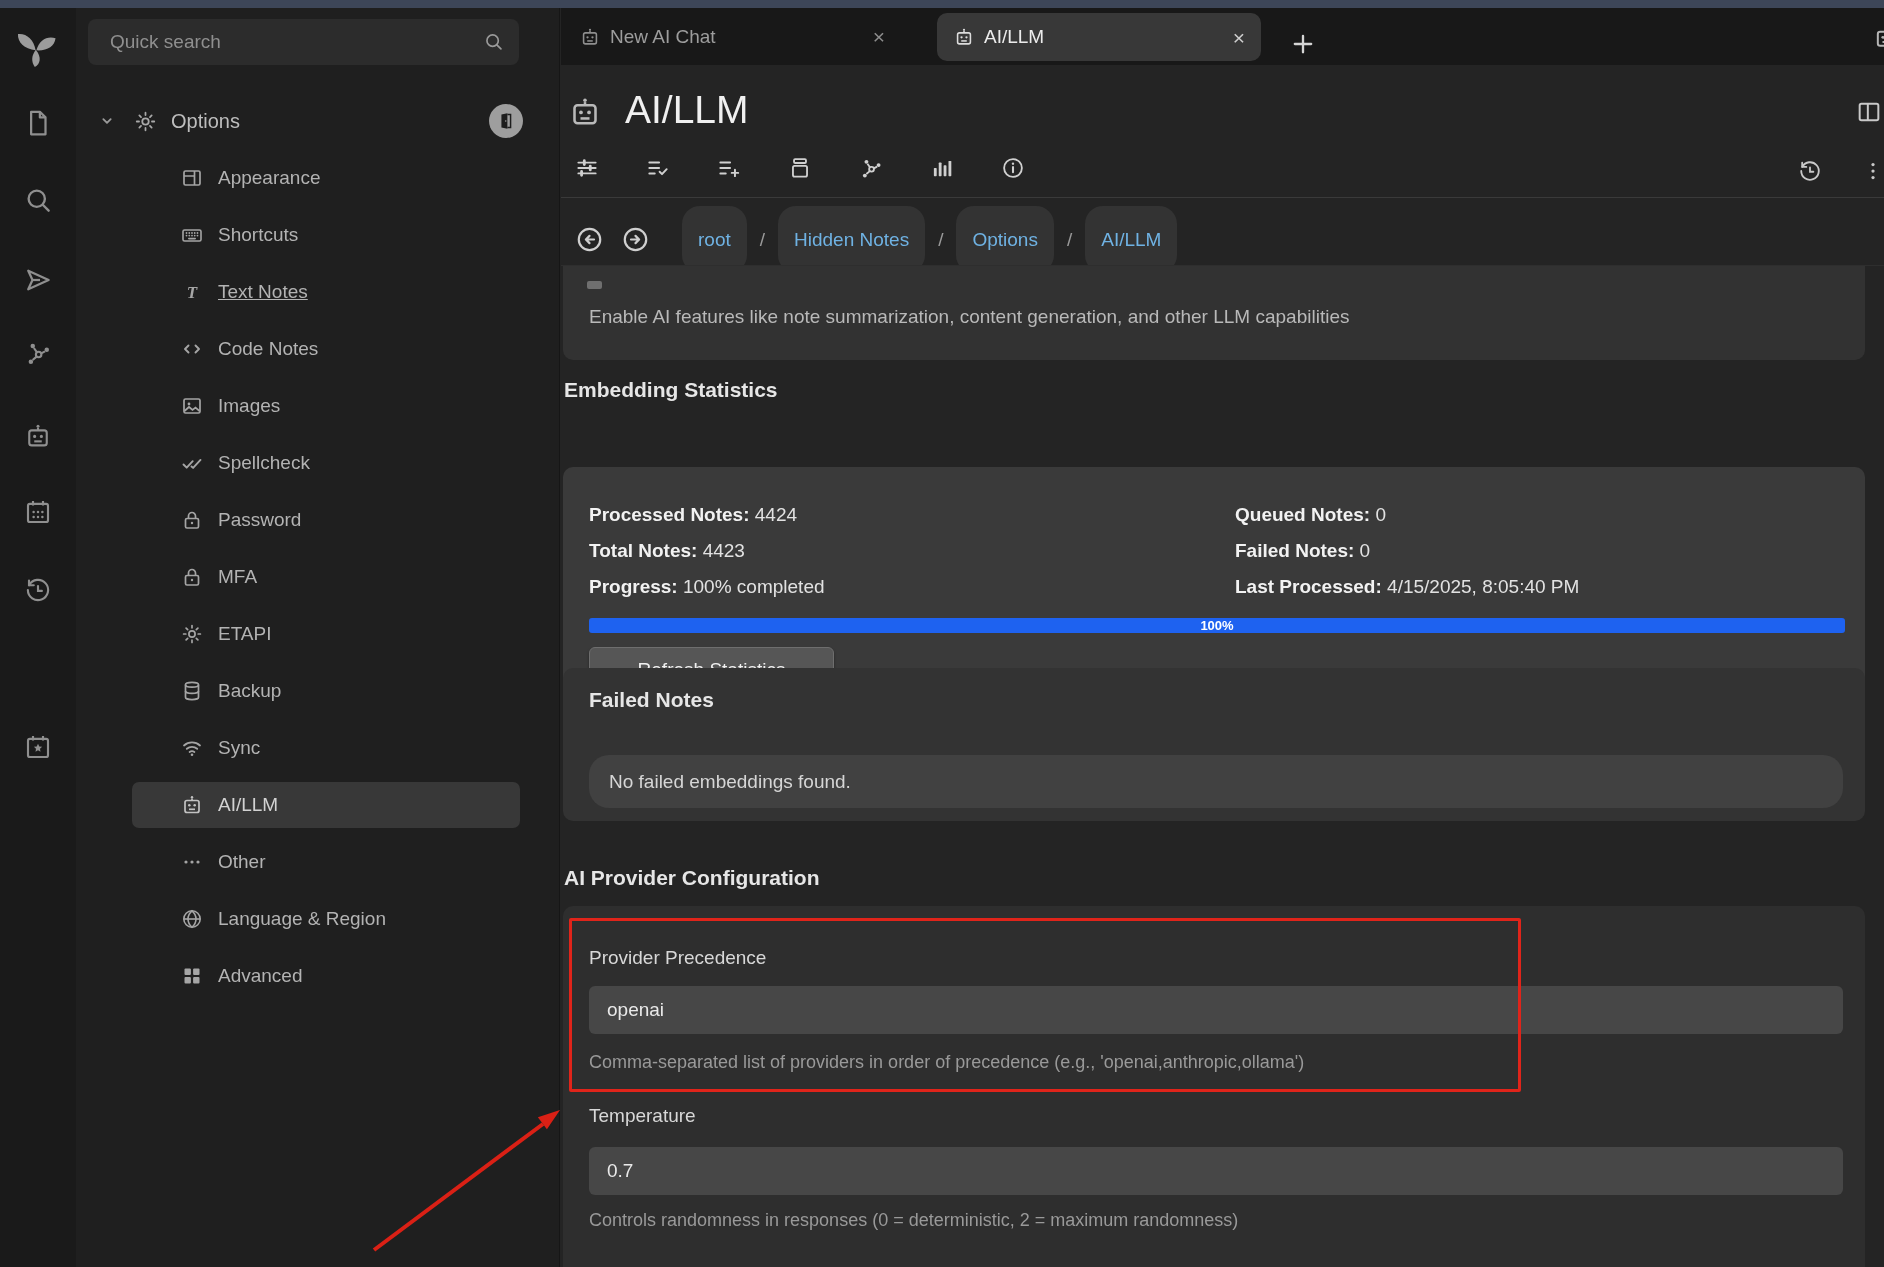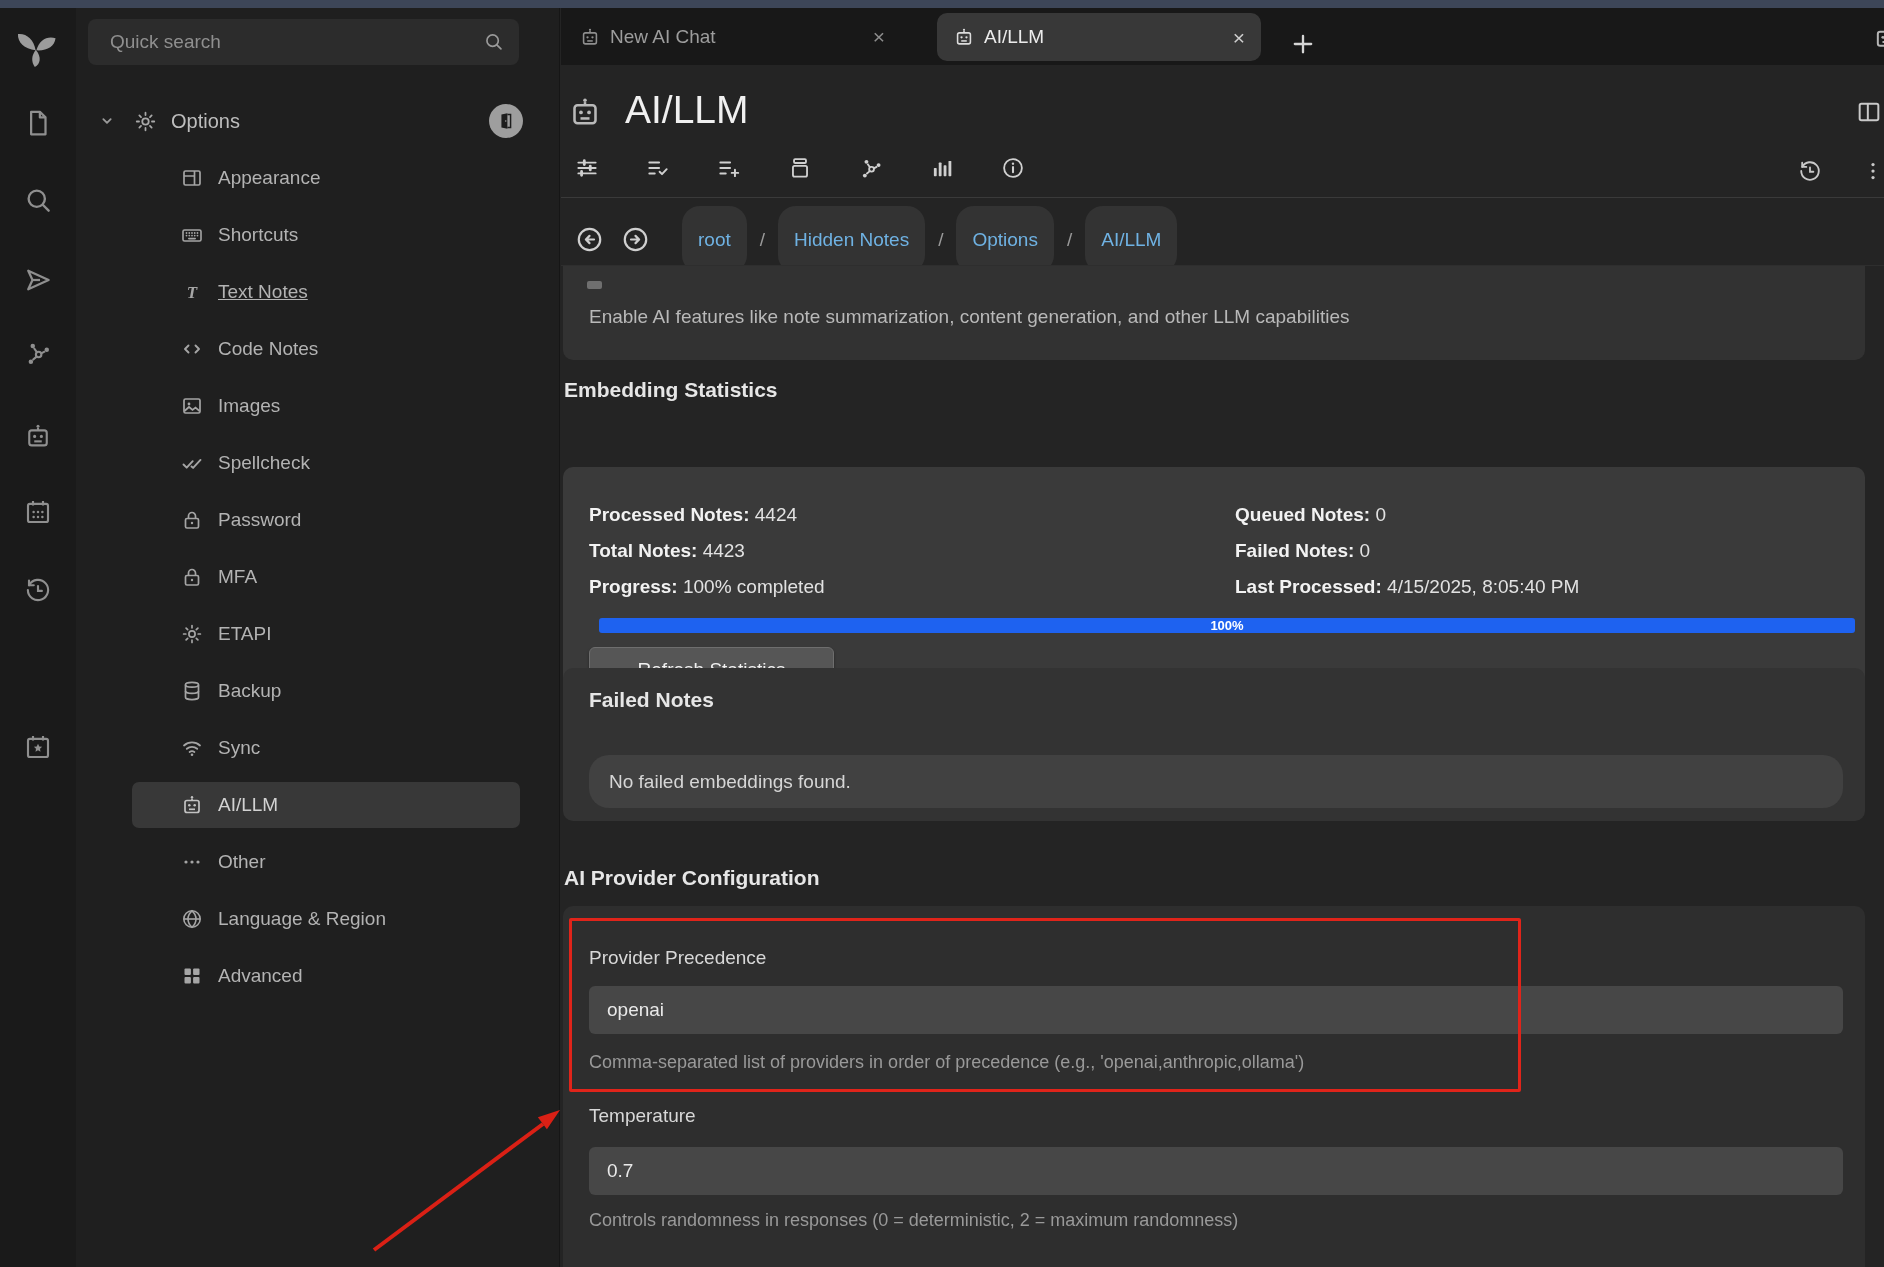--- a/index.html
+++ b/index.html
@@ -74,21 +74,21 @@
     border-radius:0 0 10px 10px;}
   .sliver{position:absolute;left:24px;top:15px;width:15px;height:8px;background:#6f6f6f;border-radius:2px;}
   .desc-text{position:absolute;left:26px;top:40px;font-size:19px;color:#b9b9b9;}
   .h-section{position:absolute;left:3px;font-size:21px;font-weight:bold;color:#e6e6e6;}
   .stats-card{position:absolute;left:2px;top:413px;width:1302px;height:236px;background:#3a3a3a;
     border-radius:10px;margin-top:46px;}
   .stats-col{position:absolute;top:30px;font-size:19px;line-height:36px;color:#e2e2e2;}
   .stats-col b{color:#f2f2f2;}
   .col-left{left:26px;}
   .col-right{left:672px;}
-  .pbar{position:absolute;left:36px;top:151px;width:1256px;height:15px;background:#1e62f0;
+  .pbar{position:absolute;left:26px;top:151px;width:1256px;height:15px;background:#1e62f0;
     border-radius:3px;display:flex;align-items:center;justify-content:center;}
   .pbar-label{font-size:13px;font-weight:bold;color:#ffffff;}
   .refresh-btn{position:absolute;left:26px;top:180px;width:245px;height:45px;background:#565656;
     border:1px solid #6e6e6e;border-radius:6px;color:#f0f0f0;font-size:19px;
     box-shadow:0 2px 3px rgba(0,0,0,.35);font-family:inherit;}
   .failed-card{position:absolute;left:2px;top:660px;width:1302px;height:153px;background:#333333;
     border-radius:10px;}
   .h-inner{position:absolute;left:26px;top:20px;font-size:21px;font-weight:bold;color:#e6e6e6;}
   .empty-box{position:absolute;left:26px;top:87px;width:1254px;height:53px;background:#414141;
     border-radius:20px;display:flex;align-items:center;padding-left:20px;box-sizing:border-box;

